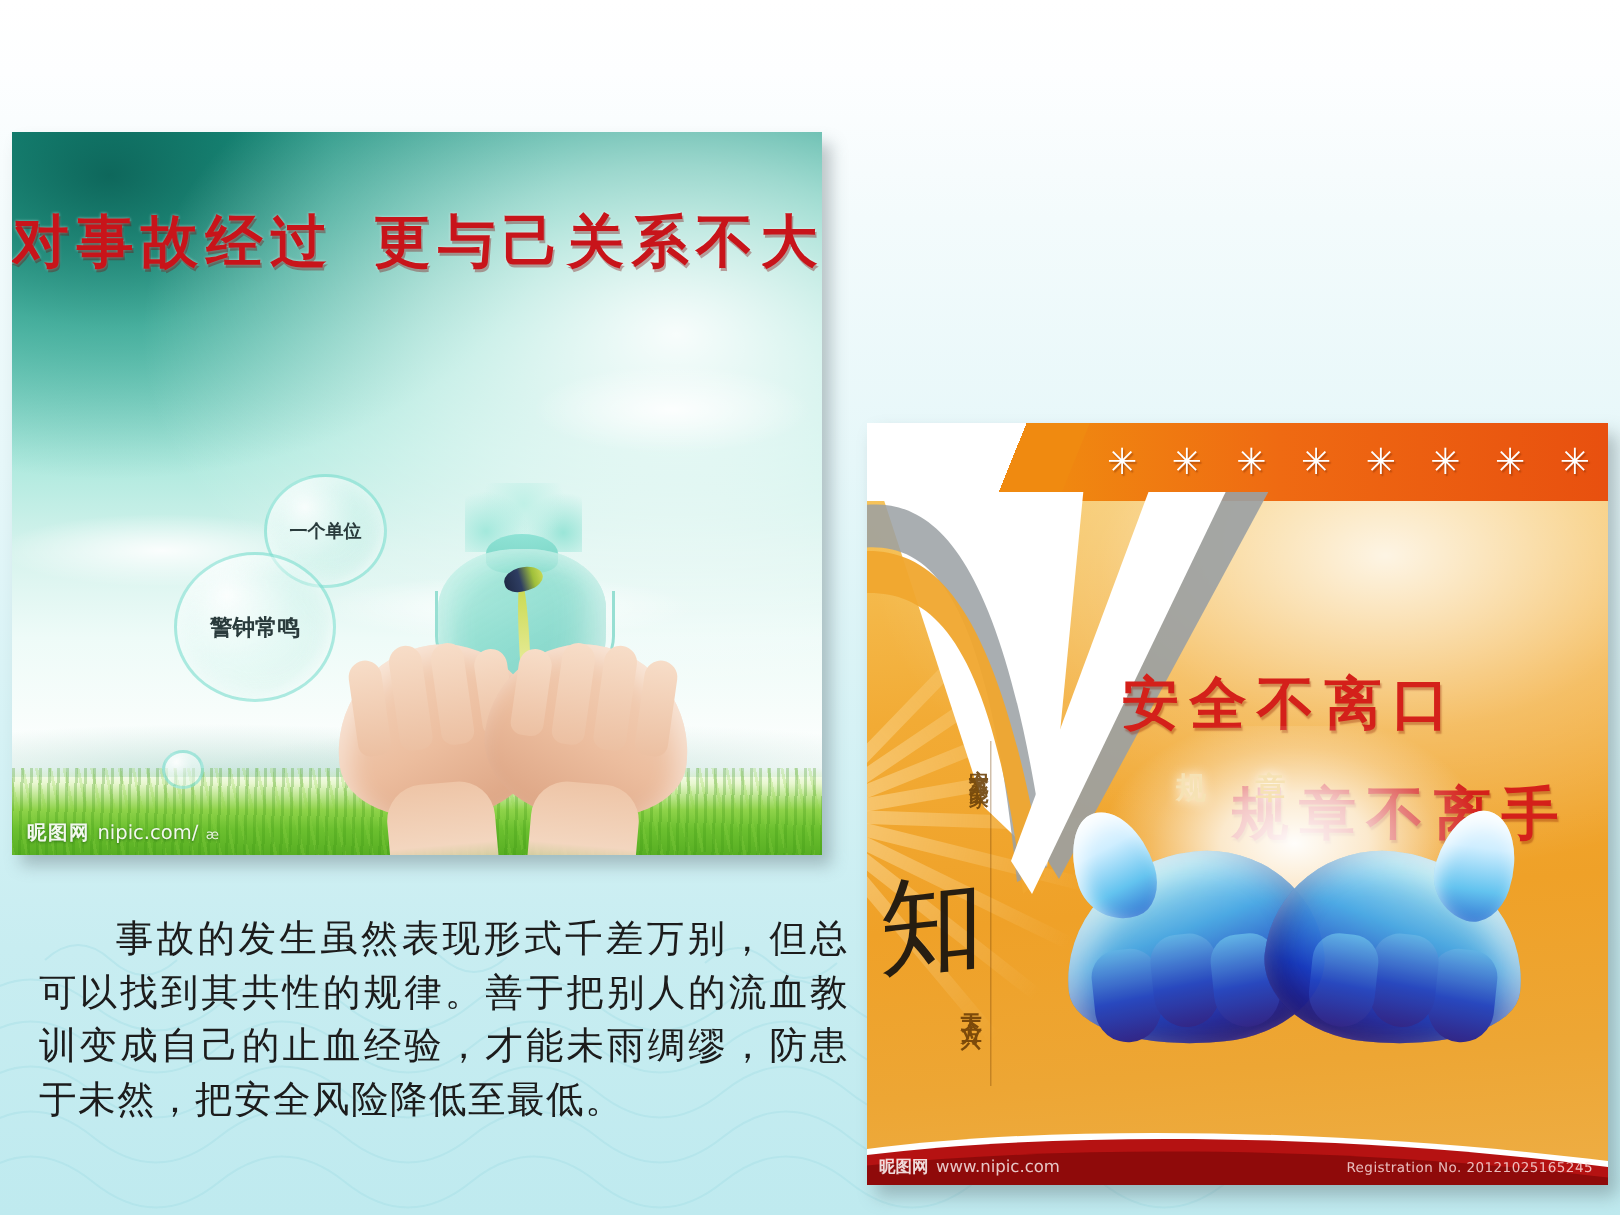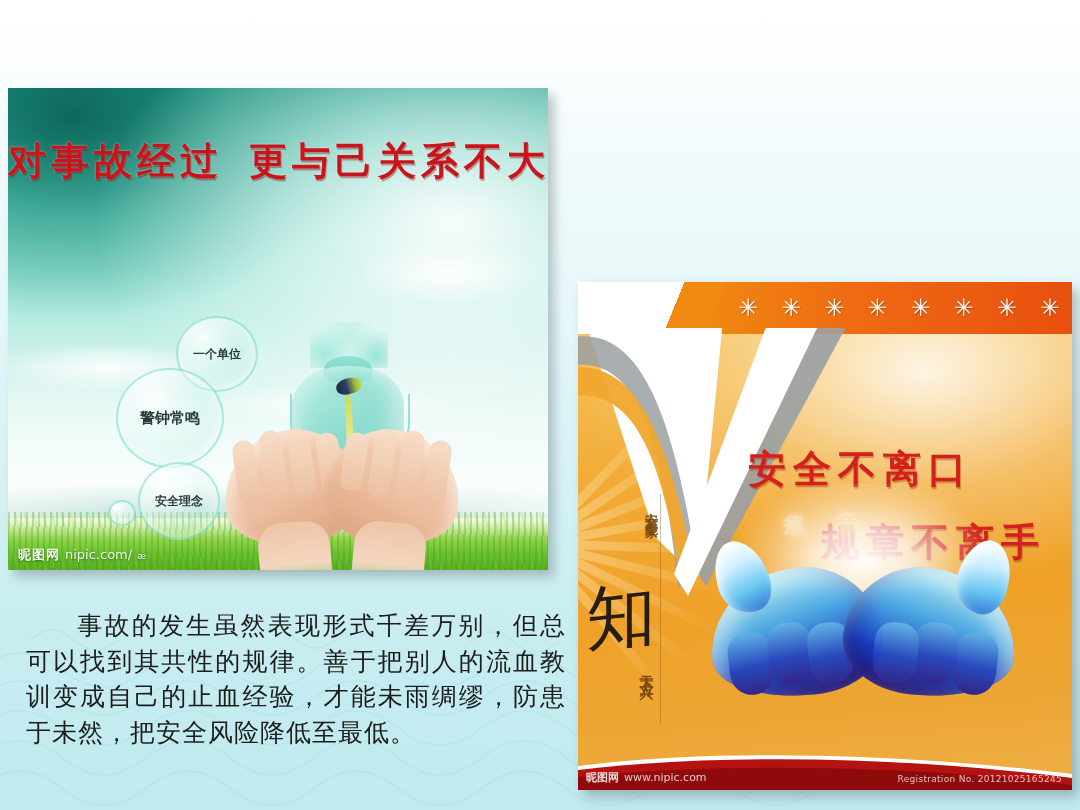--- a/index.html
+++ b/index.html
@@ -351,23 +351,20 @@
       <div class="wrist l"></div>
       <div class="wrist r"></div>
     </div>
 
     <div class="bubble" id="bub1">
       <span>一个单位</span>
     </div>
     <div class="bubble" id="bub2">
       <span>警钟常鸣</span>
     </div>
-    <div class="bubble" id="bub3">
-      <span>安全理念</span>
-    </div>
     <div class="bubble" id="bub4"></div>
 
 
     <div class="lp-mark">
       <span class="brand">昵图网</span>
       <span>nipic.com/</span>
       <span class="tiny">æ</span>
     </div>
   </div>
 

